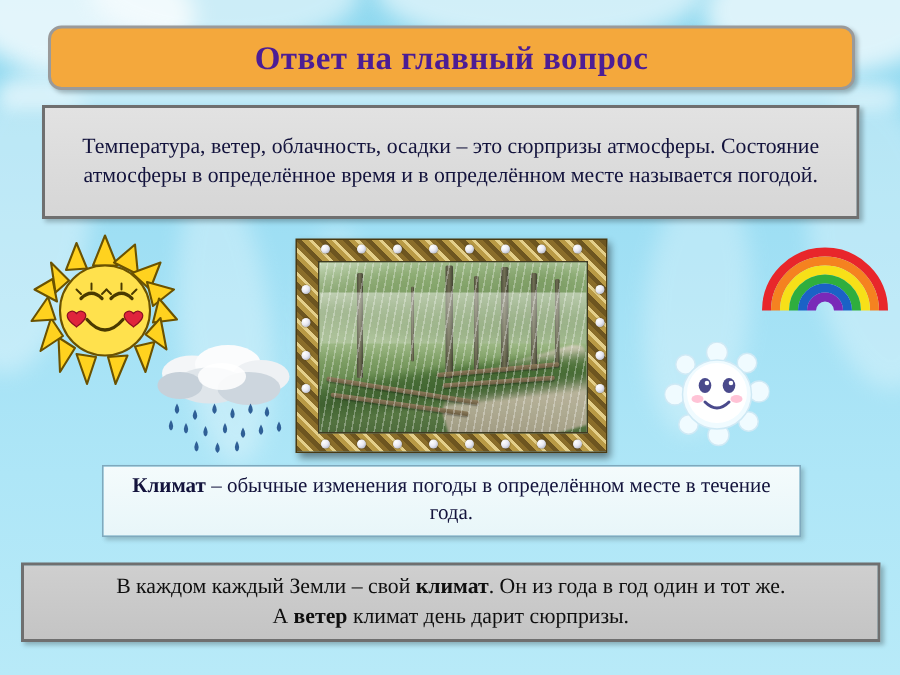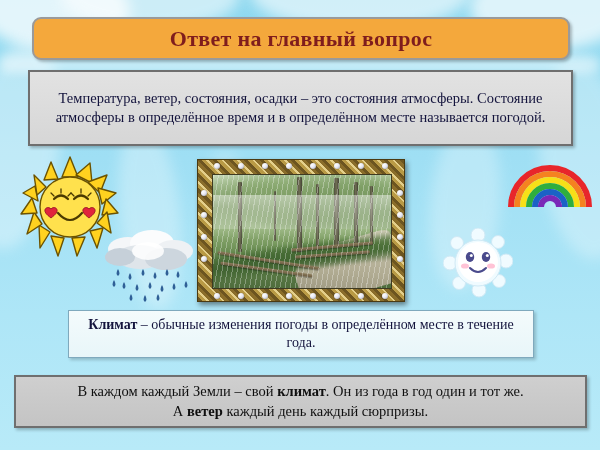--- a/index.html
+++ b/index.html
@@ -53,21 +53,21 @@
     box-shadow: 2px 2px 3px rgba(0,0,0,.25);
     display: flex;
     align-items: center;
     justify-content: center;
     box-sizing: border-box;
   }
   #title-text {
     font-family: "Liberation Serif", serif;
     font-weight: bold;
     font-size: 22px;
-    color: #7f1d1d;
+    color: #4c1d95;
     letter-spacing: .3px;
     white-space: nowrap;
   }
 
   
   #definition-box {
     position: absolute;
     left: 28px;
     top: 70px;
     width: 545px;
@@ -289,21 +289,21 @@
   <div class="cloud-wisp cw8"></div>
   <div class="cloud-wisp cw9"></div>
   <div class="cloud-wisp cw10"></div>
 
   <div id="title-bar">
     <span id="title-text">Ответ на главный вопрос</span>
   </div>
 
   <div id="definition-box">
     <div id="definition-text">
-      <span>Температура, ветер, состояния, осадки – это состояния атмосферы. Состояние атмосферы в определённое время и в определённом месте называется </span><b>погодой.</b>
+      <span>Температура, ветер, облачность, осадки – это сюрпризы атмосферы. Состояние атмосферы в определённое время и в определённом месте называется </span><b>погодой.</b>
     </div>
   </div>
 
   <div id="sun-icon">
     <svg viewBox="0 0 104 104" width="104" height="104">
       <g stroke="#6b5200" stroke-width="1.4" stroke-linejoin="round">
         <g fill="#ffd21f">
           <polygon points="52,2 60,22 44,22"></polygon>
           <polygon points="72,8 74,28 58,20"></polygon>
           <polygon points="89,20 82,38 70,27"></polygon>
@@ -462,17 +462,17 @@
 
   <div id="climate-box">
     <div id="climate-text">
       <b>Климат</b><span> – обычные изменения погоды в определённом месте в течение года.</span>
     </div>
   </div>
 
   <div id="conclusion-box">
     <div id="conclusion-text">
       <span>В каждом каждый Земли – свой </span><b>климат</b><span>. Он из года в год один и тот же.</span><br>
-      <span>А </span><b>ветер</b><span> каждый день каждый сюрпризы.</span>
+      <span>А </span><b>ветер</b><span> климат день дарит сюрпризы.</span>
     </div>
   </div>
 
 </div>
 
 </body></html>

